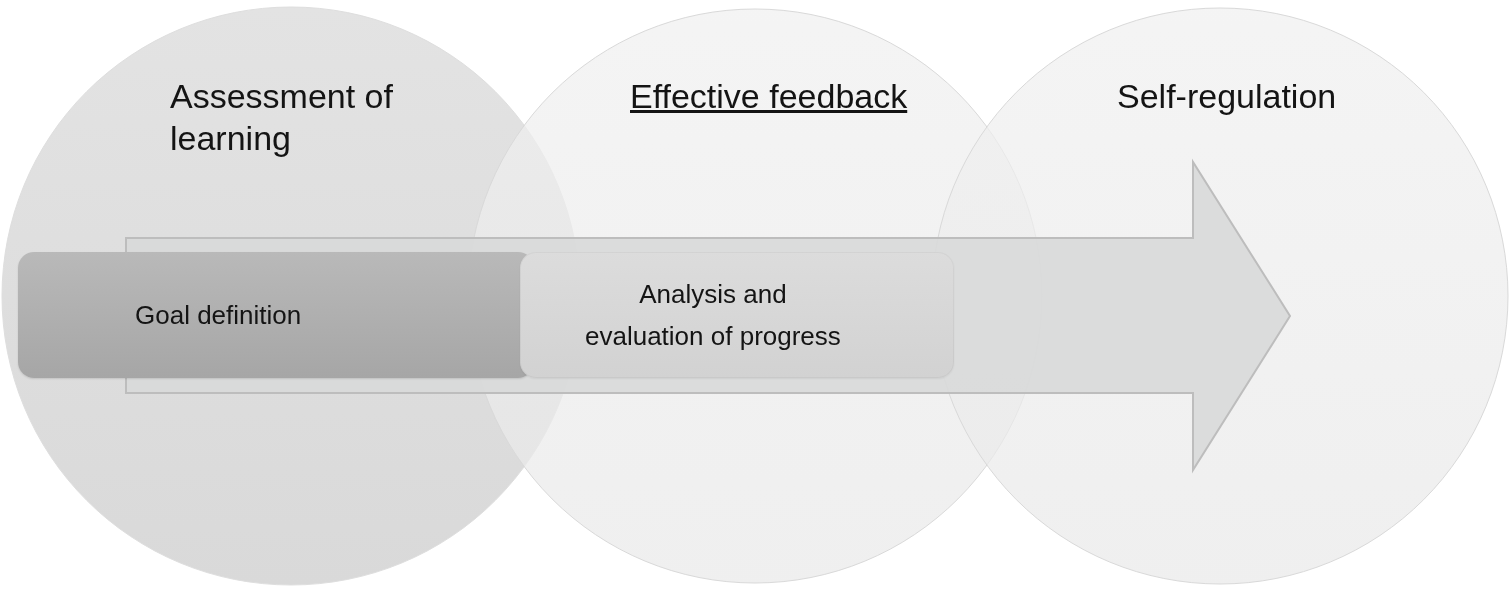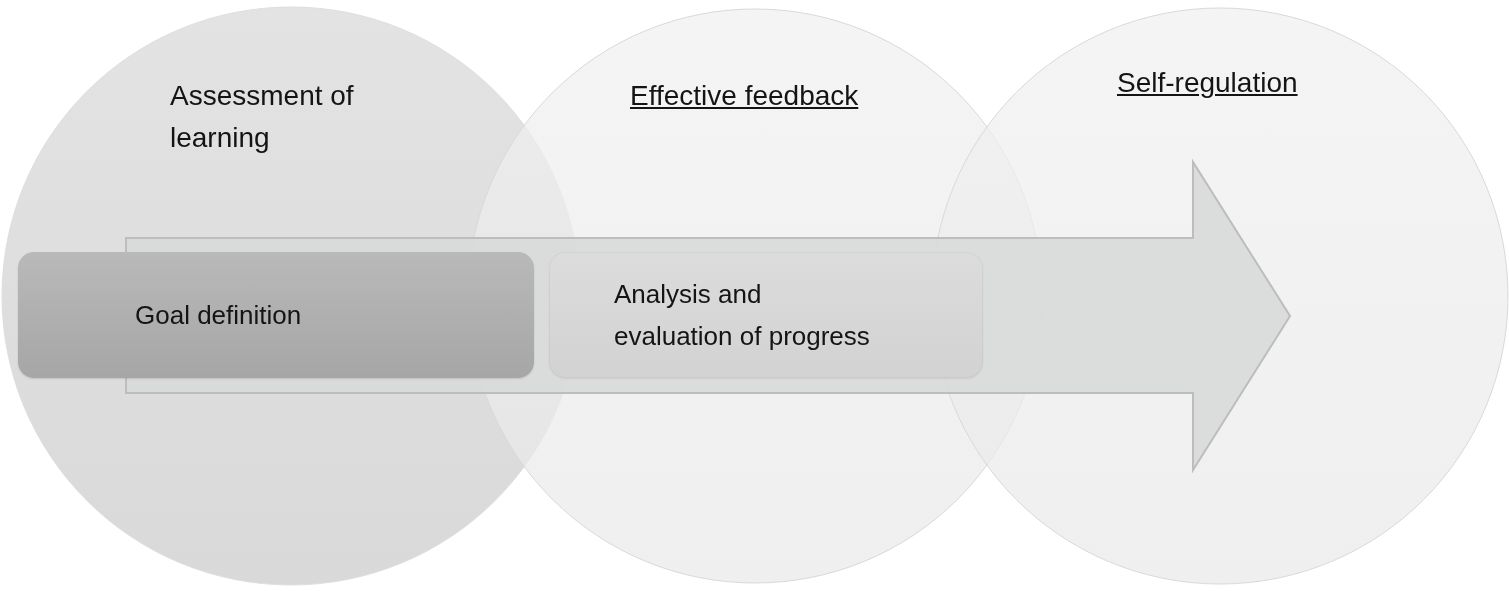--- a/index.html
+++ b/index.html
@@ -19,21 +19,21 @@
       position: absolute;
       left: 0; top: 0;
       width: 1509px; height: 591px;
     }
     svg.bg {
       position: absolute;
       left: 0; top: 0;
     }
     .label {
       position: absolute;
-      font-size: 28px;
+      font-size: 34px;
       line-height: 42px;
       color: #141414;
       white-space: nowrap;
     }
     .box {
       position: absolute;
       border-radius: 16px;
       box-sizing: border-box;
       display: flex;
       align-items: center;
@@ -75,25 +75,25 @@
     <circle cx="755" cy="296" r="287" fill="url(#g2)" fill-opacity="0.72" stroke="#d9d9d9" stroke-width="1"></circle>
 
     <circle cx="1220" cy="296" r="288" fill="url(#g2)" fill-opacity="0.72" stroke="#d9d9d9" stroke-width="1"></circle>
 
     <polygon points="126,238 1193,238 1193,162 1290,316 1193,470 1193,393 126,393" fill="#d8d9d9" fill-opacity="0.9" stroke="#bdbdbd" stroke-width="2"></polygon>
   </svg>
 
   <div class="label" style="left:170px; top:75px; white-space:pre-line;">Assessment of
 learning</div>
   <div class="label" style="left:630px; top:75px;text-decoration:underline;">Effective feedback</div>
-  <div class="label" style="left:1117px; top:62px;text-decoration:underline;">Self-regulation</div>
+  <div class="label" style="left:1117px; top:75px;">Self-regulation</div>
 
   <div class="box dark" style="left:18px; top:252px; width:516px; height:126px; padding-left:117px;">
     <span class="box-text">Goal definition</span>
   </div>
 
-  <div class="box light" style="left:549px; top:252px; width:434px; height:126px; padding-left:65px;">
+  <div class="box light" style="left:520px; top:252px; width:434px; height:126px; padding-left:65px;text-align:center;">
     <span class="box-text">Analysis and
 evaluation of progress</span>
   </div>
 
 
 </div>
 
 </body></html>

